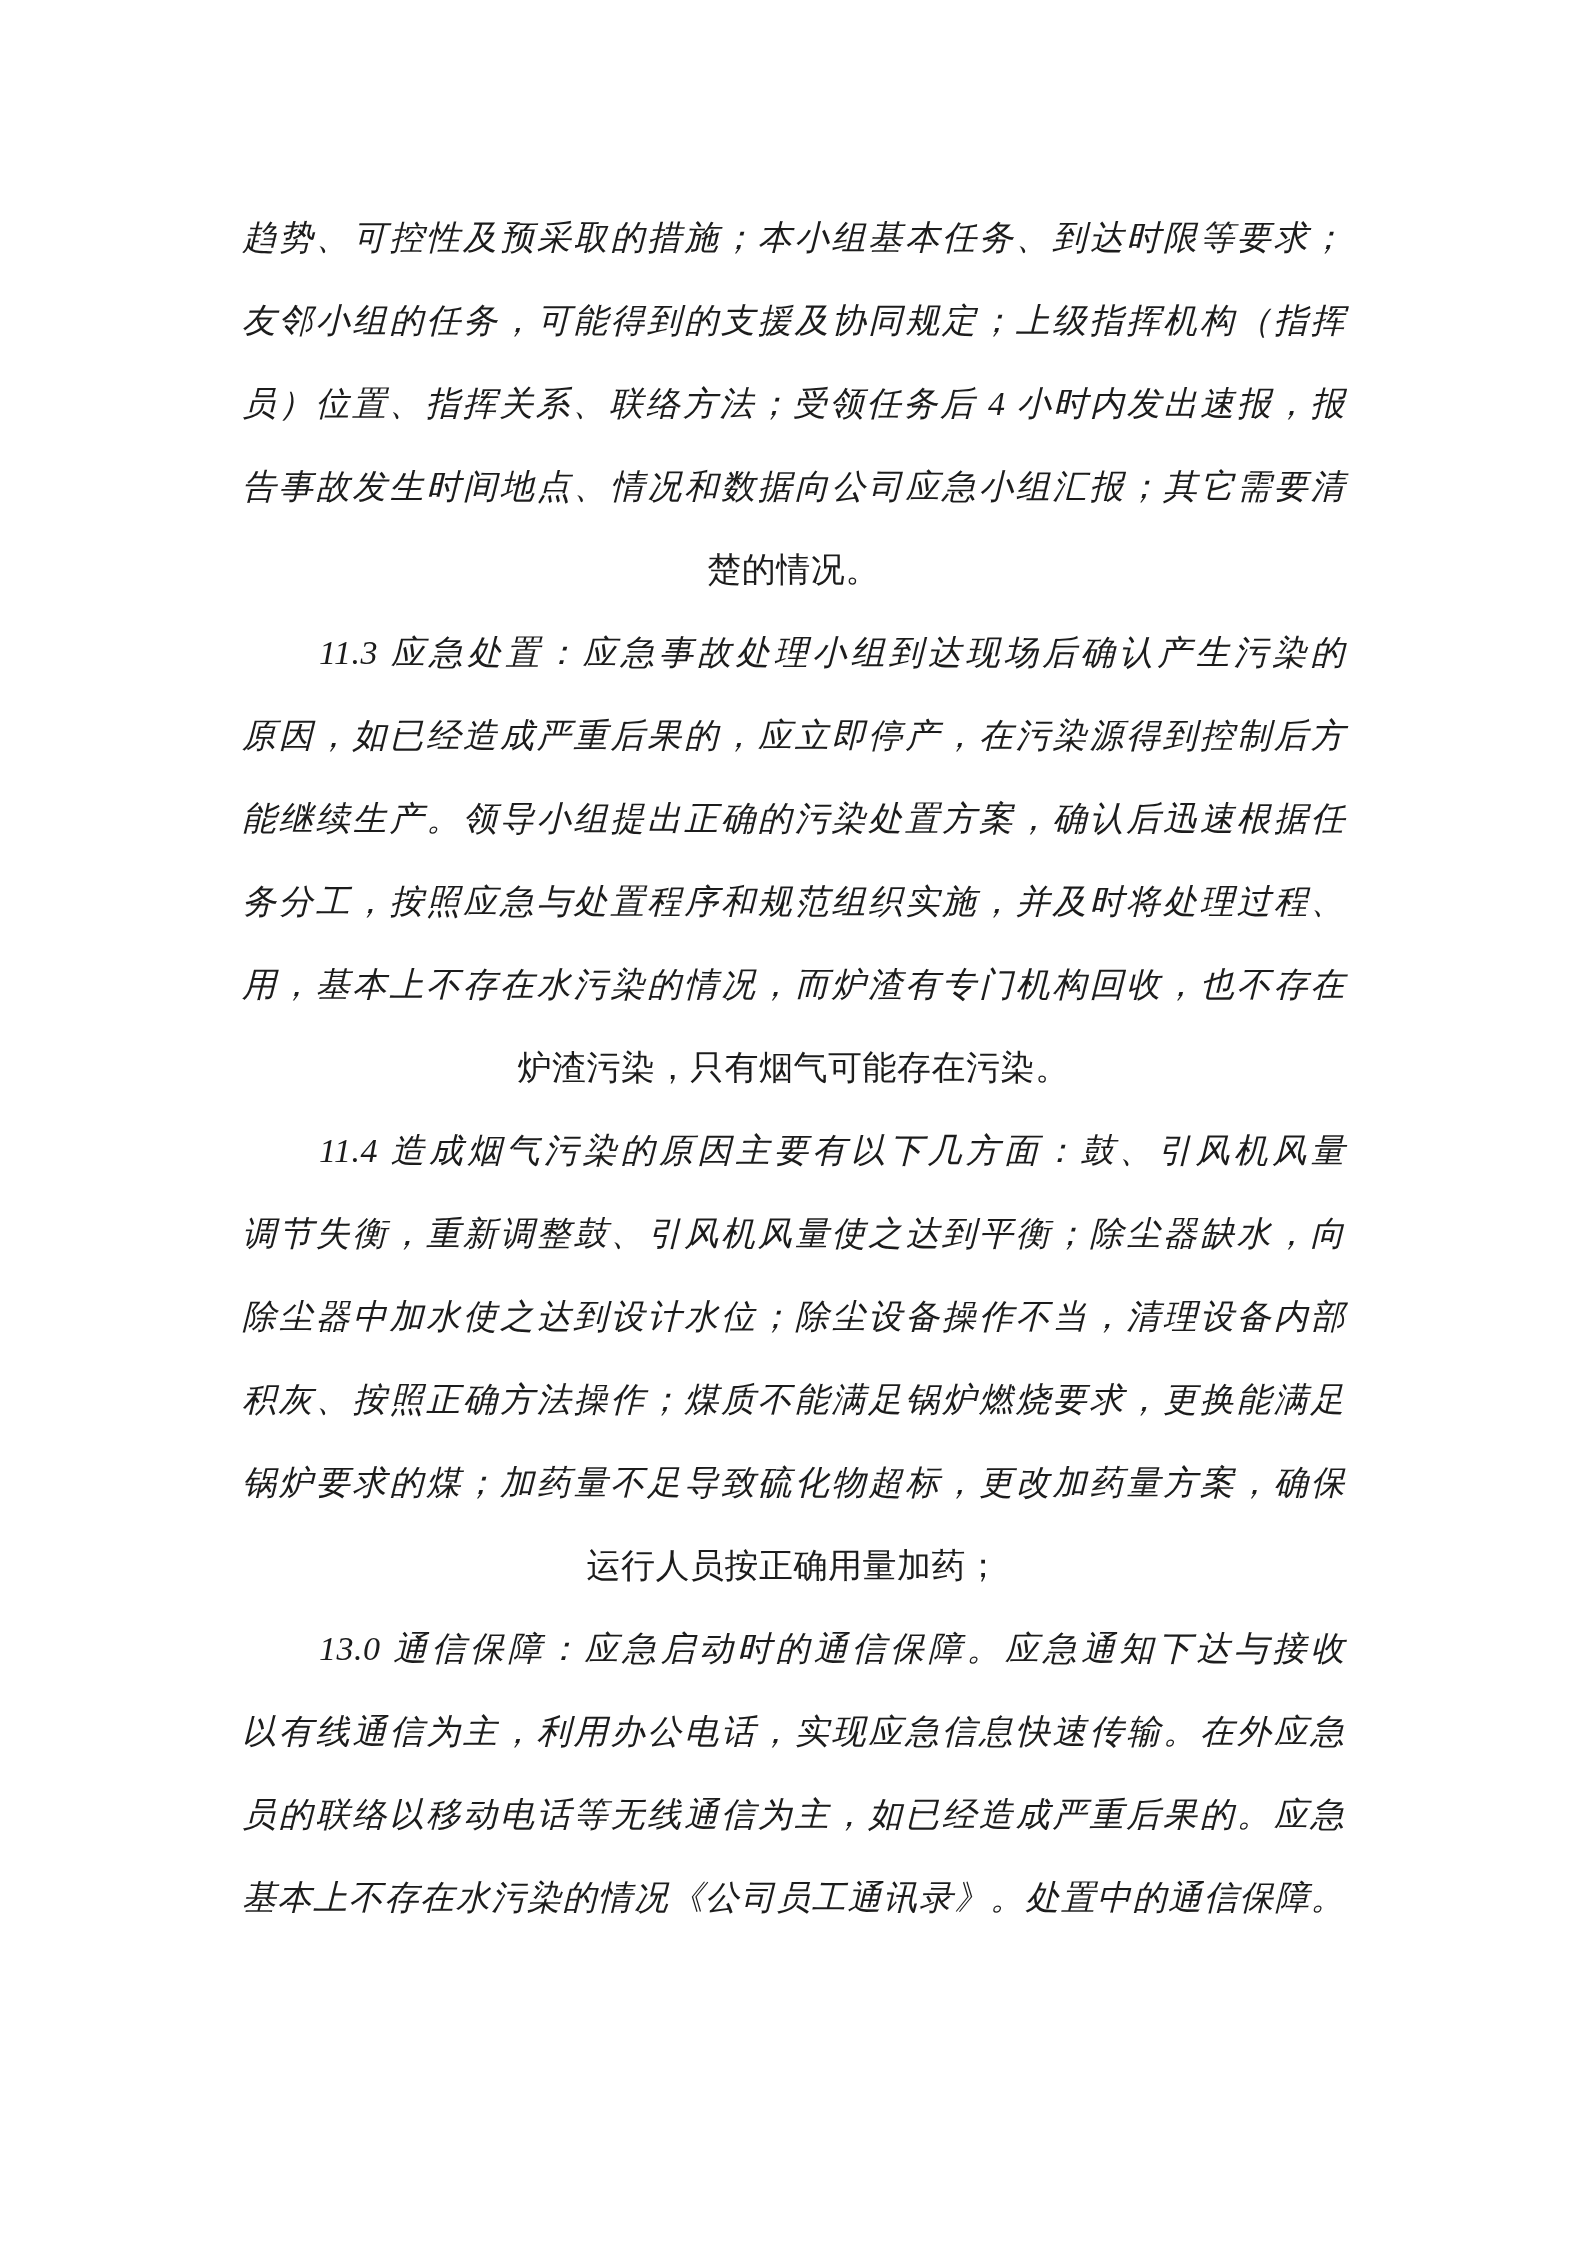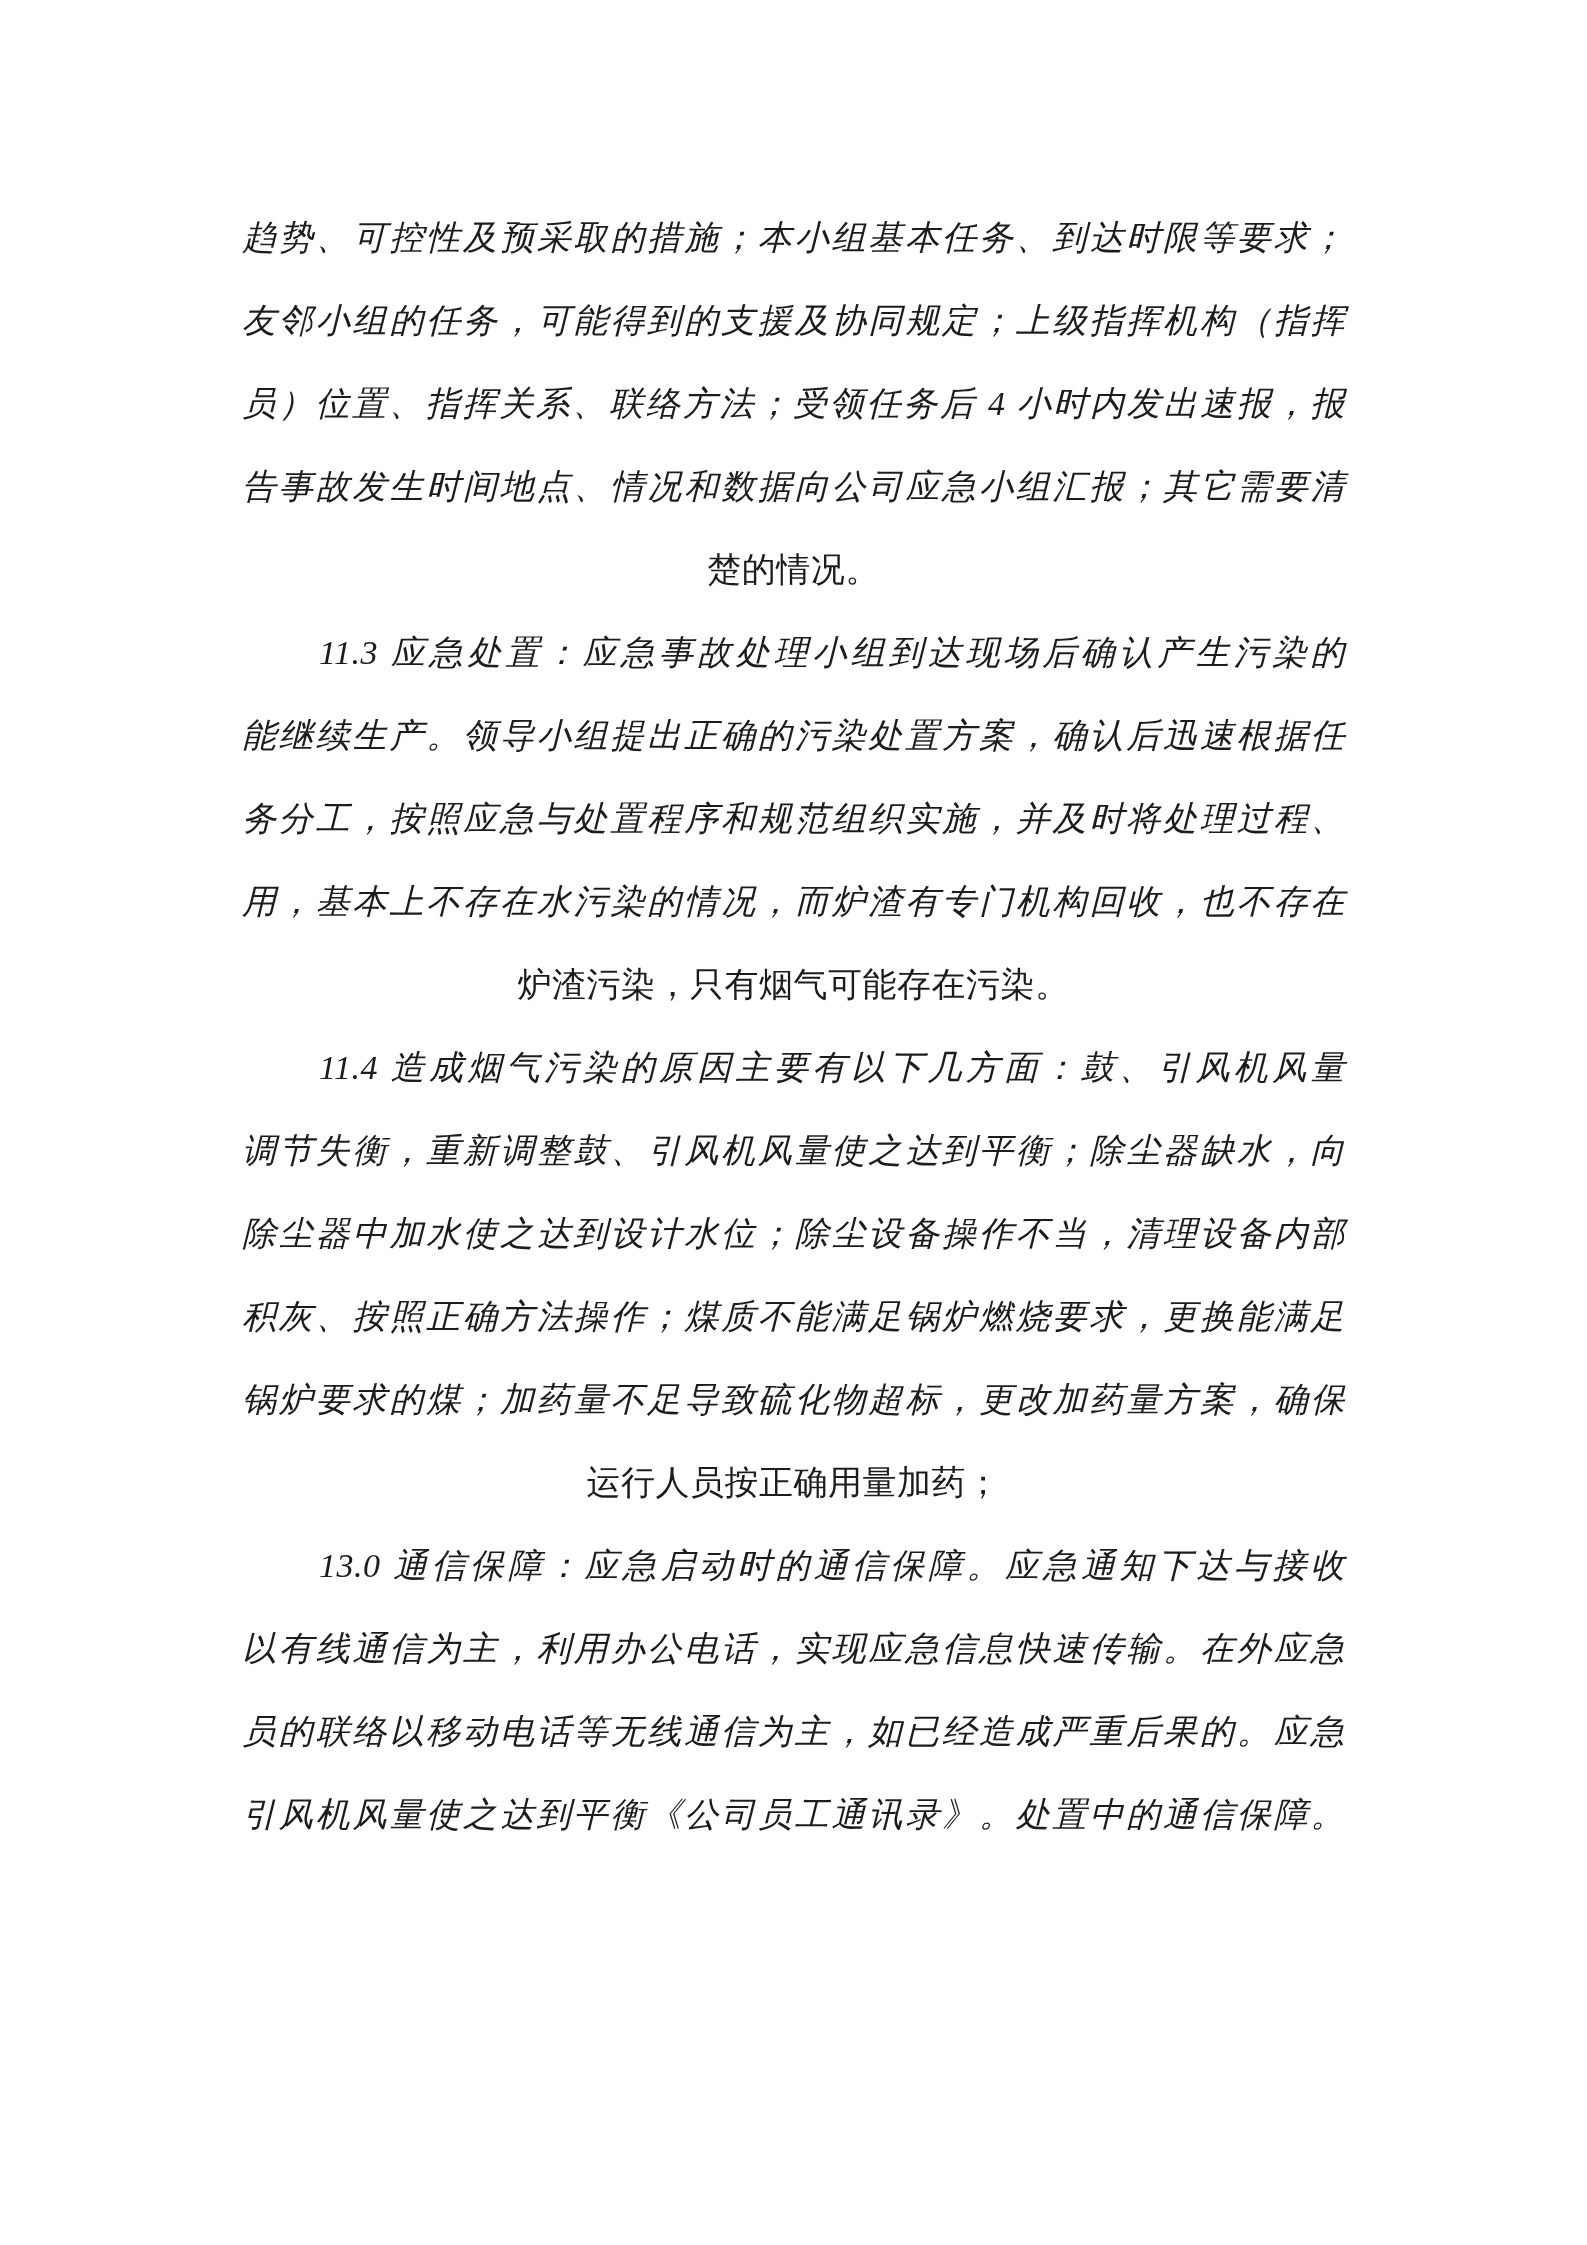--- a/index.html
+++ b/index.html
@@ -45,28 +45,29 @@
 <body>
 
 <div class="page" style="background: rgb(255, 255, 255);">
   <div class="text-block" style="color: rgb(28, 28, 28);">
       <div class="line justify">趋势、可控性及预采取的措施；本小组基本任务、到达时限等要求；</div>
       <div class="line justify">友邻小组的任务，可能得到的支援及协同规定；上级指挥机构（指挥</div>
       <div class="line justify">员）位置、指挥关系、联络方法；受领任务后 4 小时内发出速报，报</div>
       <div class="line justify">告事故发生时间地点、情况和数据向公司应急小组汇报；其它需要清</div>
       <div class="line">楚的情况。</div>
       <div class="line justify indent">11.3 应急处置：应急事故处理小组到达现场后确认产生污染的</div>
+      <div class="line justify">原因，如已经造成严重后果的，应立即停产，在污染源得到控制后方</div>
       <div class="line justify">能继续生产。领导小组提出正确的污染处置方案，确认后迅速根据任</div>
       <div class="line justify">务分工，按照应急与处置程序和规范组织实施，并及时将处理过程、</div>
       <div class="line justify">用，基本上不存在水污染的情况，而炉渣有专门机构回收，也不存在</div>
       <div class="line">炉渣污染，只有烟气可能存在污染。</div>
       <div class="line justify indent">11.4 造成烟气污染的原因主要有以下几方面：鼓、引风机风量</div>
       <div class="line justify">调节失衡，重新调整鼓、引风机风量使之达到平衡；除尘器缺水，向</div>
       <div class="line justify">除尘器中加水使之达到设计水位；除尘设备操作不当，清理设备内部</div>
       <div class="line justify">积灰、按照正确方法操作；煤质不能满足锅炉燃烧要求，更换能满足</div>
       <div class="line justify">锅炉要求的煤；加药量不足导致硫化物超标，更改加药量方案，确保</div>
       <div class="line">运行人员按正确用量加药；</div>
       <div class="line justify indent">13.0 通信保障：应急启动时的通信保障。应急通知下达与接收</div>
       <div class="line justify">以有线通信为主，利用办公电话，实现应急信息快速传输。在外应急</div>
       <div class="line justify">员的联络以移动电话等无线通信为主，如已经造成严重后果的。应急</div>
-      <div class="line justify">引风机风量使之达到平衡《公司员工通讯录》。处置中的通信保障。</div>
+      <div class="line justify">基本上不存在水污染的情况《公司员工通讯录》。处置中的通信保障。</div>
     </div>
 </div>
 
 </body></html>

